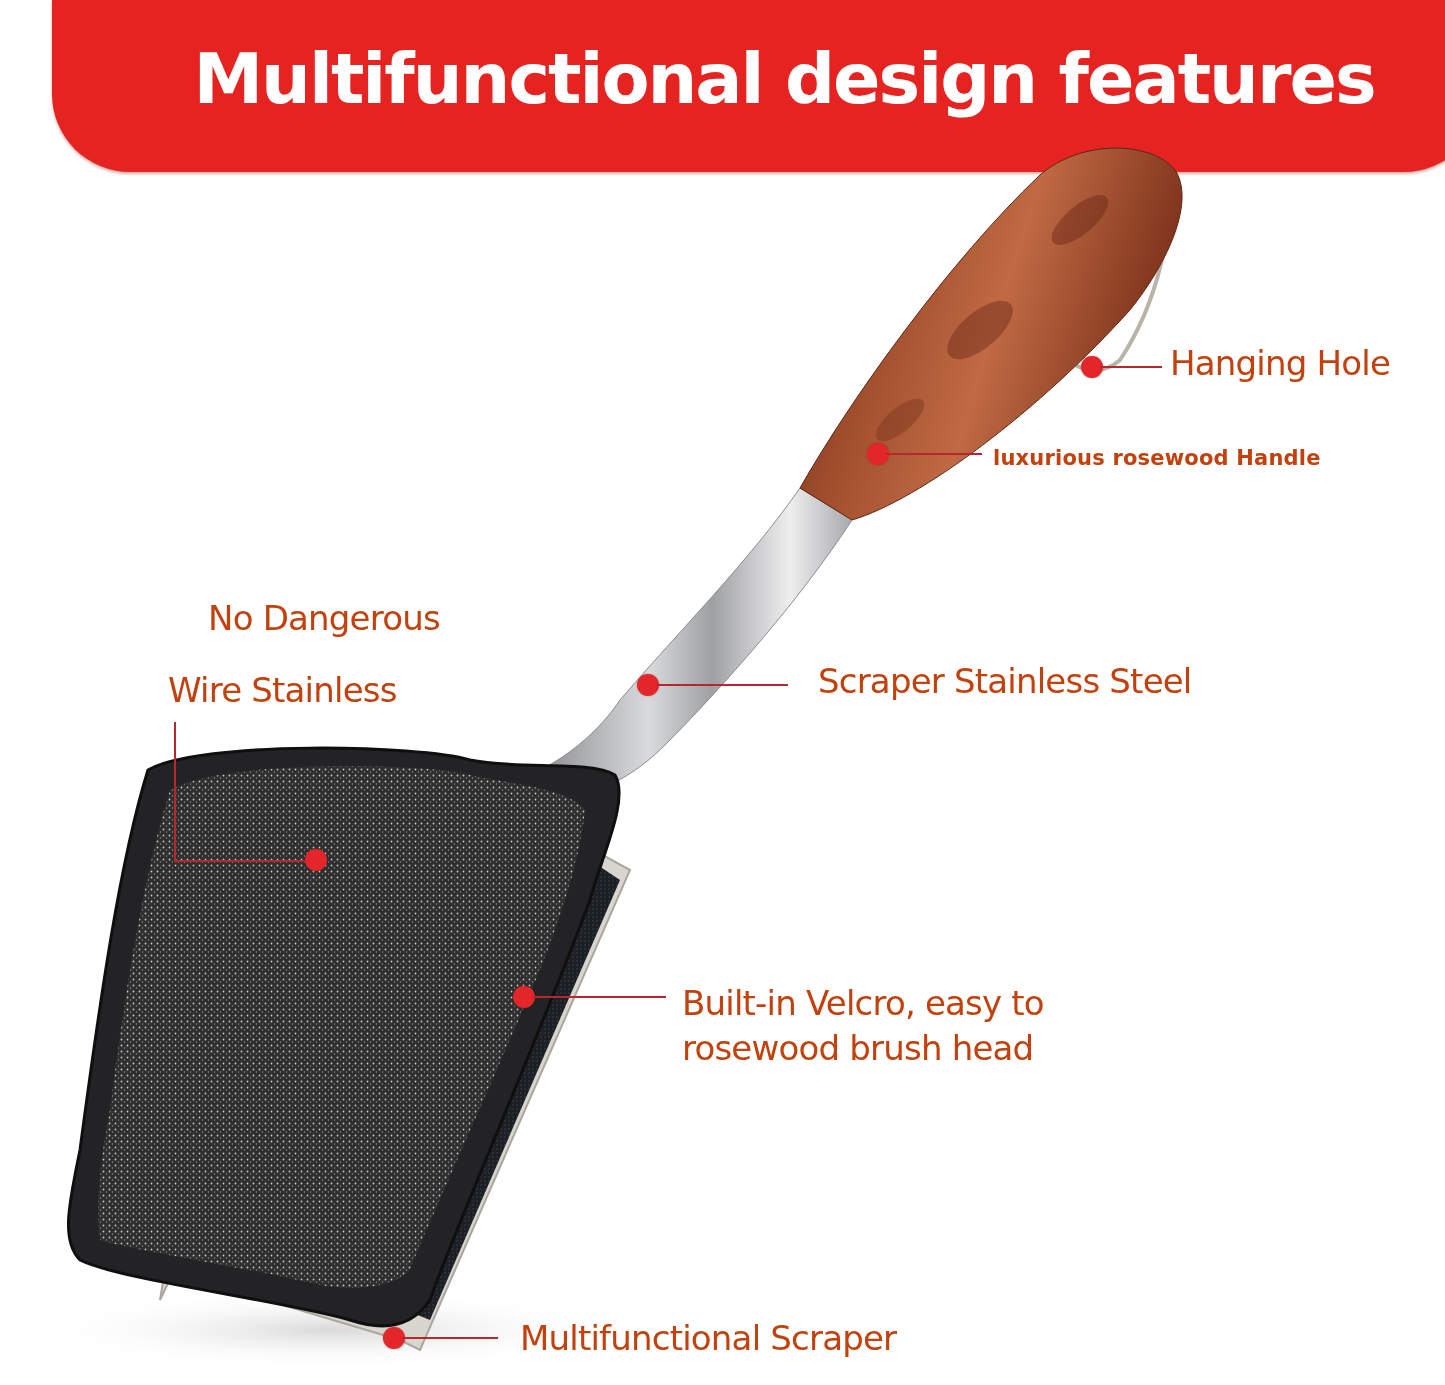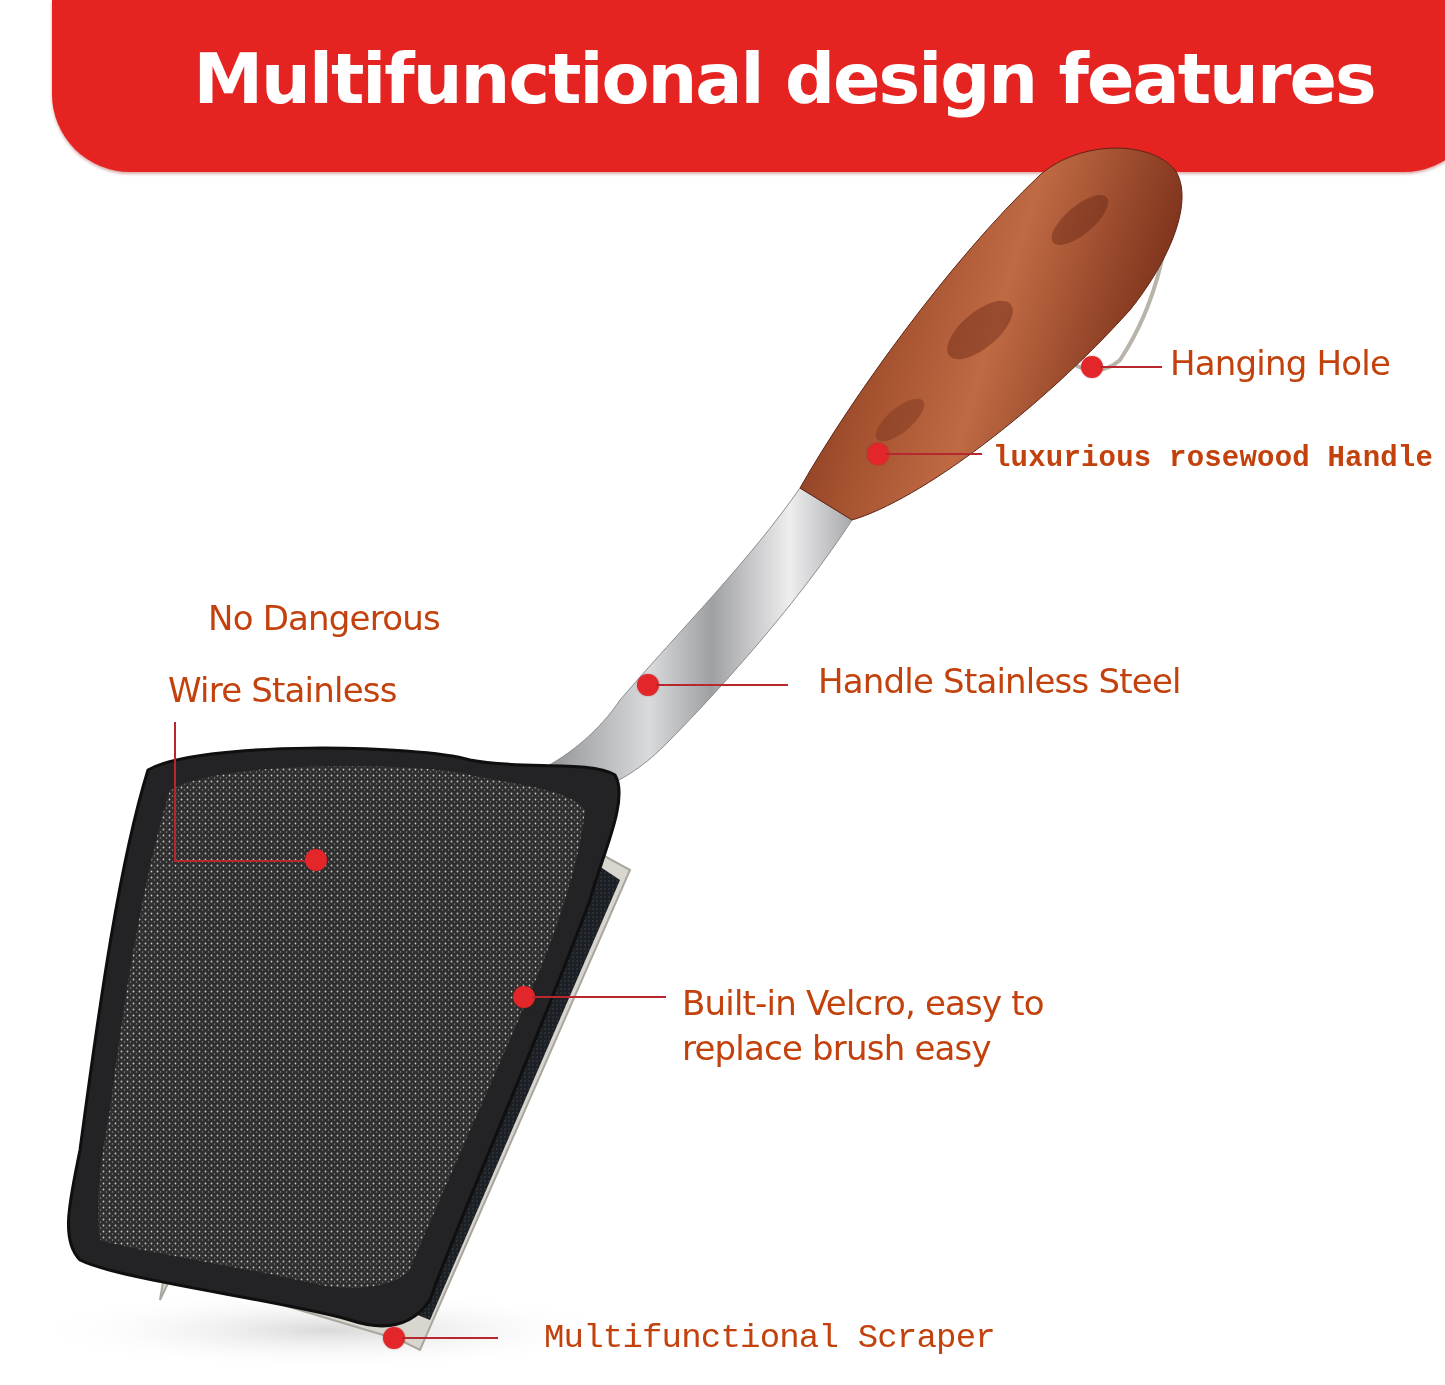--- a/index.html
+++ b/index.html
@@ -14,21 +14,21 @@
     .banner-title {
       color: #ffffff; font-family: "DejaVu Sans", sans-serif; font-weight: bold;
       font-size: 70px; letter-spacing: -2px; margin-top: -14px; white-space: nowrap;
     }
     .product { position: absolute; left: 0; top: 0; width: 1445px; height: 1385px; }
     .callout { position: absolute; white-space: nowrap; }
     .label {
       position: absolute; font-family: "DejaVu Sans", sans-serif; color: #c2410c;
       font-size: 34px; line-height: 45px; letter-spacing: -0.8px; white-space: nowrap;
     }
-    .label.bold { font-weight: bold; font-size: 29px; letter-spacing: 0.2px; font-family: Liberation Mono, monospace; }
+    .label.bold { font-weight: bold; font-size: 21px; letter-spacing: 0.2px; }
     .label.medium { font-weight: 500; }
     .dot {
       position: absolute; width: 22px; height: 22px; border-radius: 50%;
       background: #e3262a; box-shadow: 0 0 2px rgba(120,0,0,0.4);
     }
     .line { position: absolute; background: #b7272d; }
   </style>
 </head>
 <body>
 
@@ -94,35 +94,35 @@
 
 <div class="callout">
   <div class="dot" style="left:867px; top:443px;"></div>
   <div class="line" style="left:886px; top:453px; width:96px; height:2px;"></div>
   <div class="label bold" style="left:993px; top:436px;">luxurious rosewood Handle</div>
 </div>
 
 <div class="callout">
   <div class="dot" style="left:637px; top:674px;"></div>
   <div class="line" style="left:656px; top:684px; width:132px; height:2px;"></div>
-  <div class="label medium" style="left:818px; top:659px;">Handle Stainless Steel</div>
+  <div class="label medium" style="left:818px; top:659px;">Scraper Stainless Steel</div>
 </div>
 
 <div class="callout">
   <div class="label medium" style="left:168px; top:596px;margin-left:40px;">No Dangerous</div>
   <div class="label medium" style="left:168px; top:668px;">Wire Stainless</div>
   <div class="line" style="left:174px; top:722px; width:2px; height:139px;"></div>
   <div class="line" style="left:174px; top:860px; width:136px; height:2px;"></div>
   <div class="dot" style="left:305px; top:849px;"></div>
 </div>
 
 <div class="callout">
   <div class="dot" style="left:513px; top:986px;"></div>
   <div class="line" style="left:532px; top:996px; width:134px; height:2px;"></div>
   <div class="label" style="left:682px; top:981px;text-align:right;">Built-in Velcro, easy to</div>
-  <div class="label" style="left:682px; top:1026px;">replace brush easy</div>
+  <div class="label" style="left:682px; top:1026px;">rosewood brush head</div>
 </div>
 
 <div class="callout">
   <div class="dot" style="left:383px; top:1327px;"></div>
   <div class="line" style="left:402px; top:1337px; width:96px; height:2px;"></div>
-  <div class="label" style="left:544px; top:1316px;font-family:Liberation Mono, monospace;">Multifunctional Scraper</div>
+  <div class="label" style="left:520px; top:1316px;">Multifunctional Scraper</div>
 </div>
 
 </body></html>

